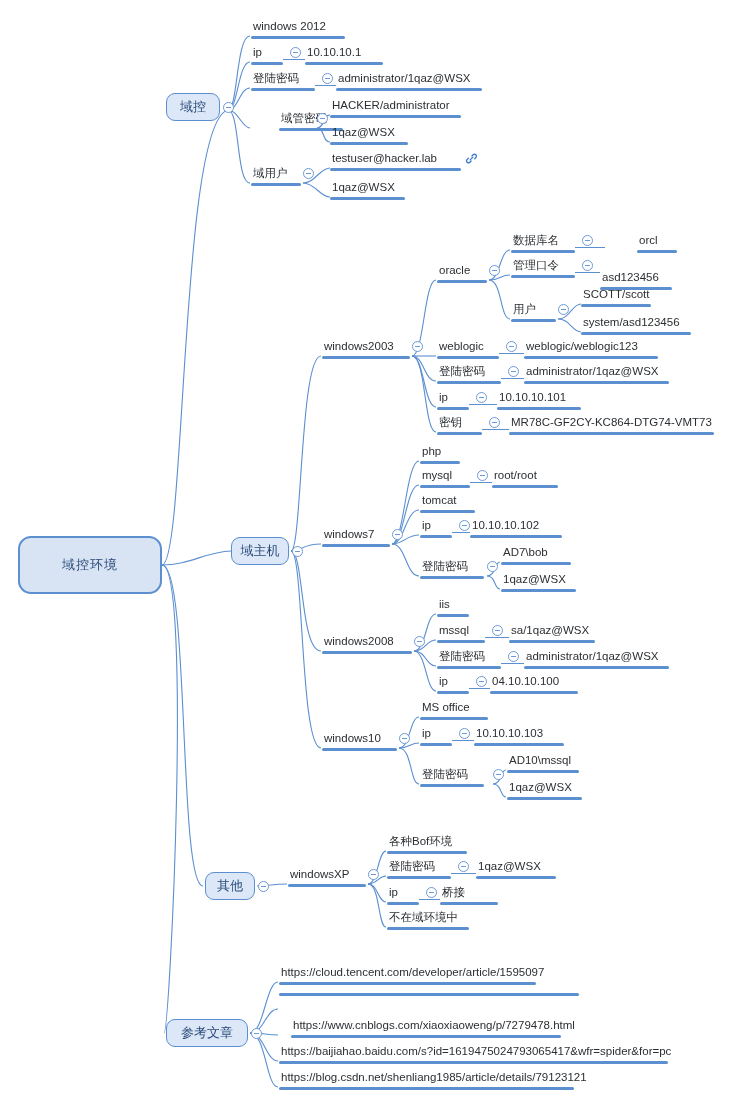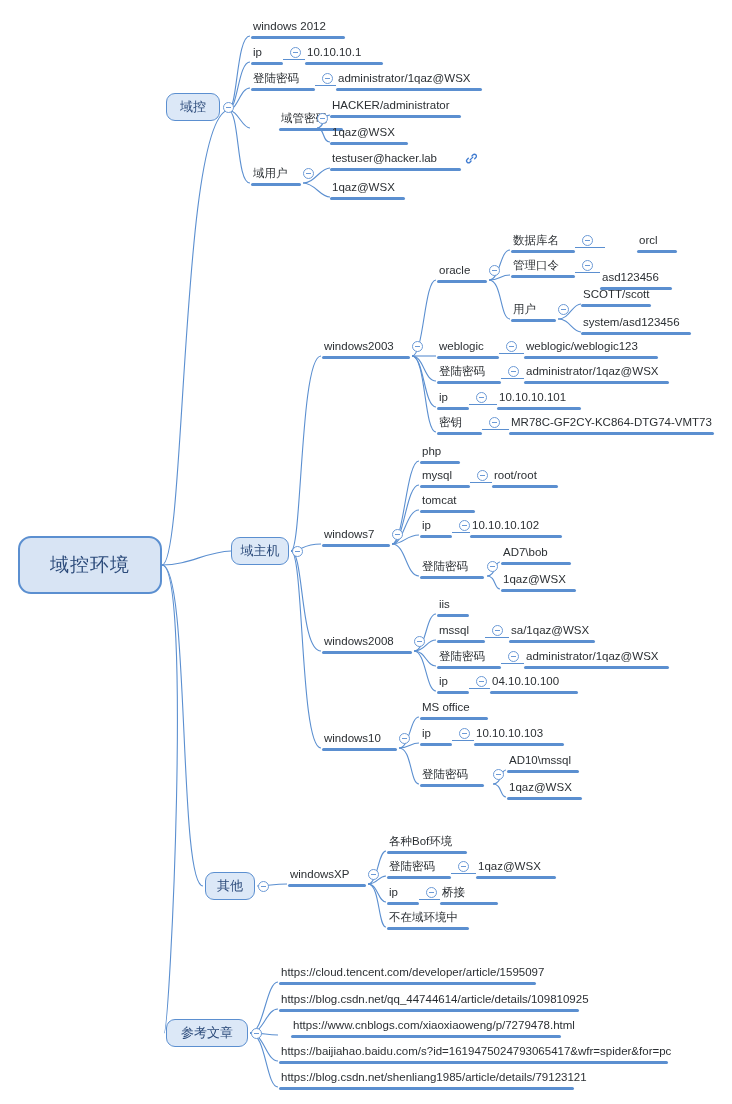--- a/index.html
+++ b/index.html
@@ -14,21 +14,21 @@
     display:block;font-size:11.5px;color:#2b2f33;line-height:13px;
     padding:0 2px 3px 2px;
   }
   .node .bar{display:block;height:3px;background:#5b8fd0;border-radius:1.5px;}
 
   
   .boxnode{position:absolute;display:flex;align-items:center;justify-content:center;
     background:#dce8f7;border:1.5px solid #5b8fd0;border-radius:9px;
     color:#2b4a7a;box-sizing:border-box;}
   .boxnode.root{background:#d8e4f4;border:2.5px solid #5b8fd0;border-radius:13px;
-    font-size:19px;letter-spacing:1px;}
+    font-size:13px;letter-spacing:1px;}
   .boxnode.branch{font-size:13px;}
 
   
   .toggle{position:absolute;width:11px;height:11px;border-radius:50%;
     border:1px solid #6c9ad6;background:#fff;box-sizing:border-box;}
   .toggle::after{content:"";position:absolute;left:2px;top:4px;
     width:5px;height:1px;background:#6c9ad6;}
 
   
   .linkicon{position:absolute;width:13px;height:13px;}
@@ -406,21 +406,20 @@
       </div>
       <div class="node" style="left: 387px; top: 911px;">
         <span class="txt">不在域环境中</span>
         <span class="bar" style="width: 82px;"></span>
       </div>
       <div class="node" style="left: 279px; top: 966px;">
         <span class="txt">https://cloud.tencent.com/developer/article/1595097</span>
         <span class="bar" style="width: 257px;"></span>
       </div>
       <div class="node" style="left: 279px; top: 993px;">
-        <span class="txt">https://blog.csdn.net/qq_44744614/article/details/109810925</span>
         <span class="bar" style="width: 300px;"></span>
       </div>
       <div class="node" style="left: 279px; top: 1019px; margin-left: 12px;">
         <span class="txt">https://www.cnblogs.com/xiaoxiaoweng/p/7279478.html</span>
         <span class="bar" style="width: 270px;"></span>
       </div>
       <div class="node" style="left: 279px; top: 1045px;">
         <span class="txt">https://baijiahao.baidu.com/s?id=1619475024793065417&amp;wfr=spider&amp;for=pc</span>
         <span class="bar" style="width: 389px;"></span>
       </div>

